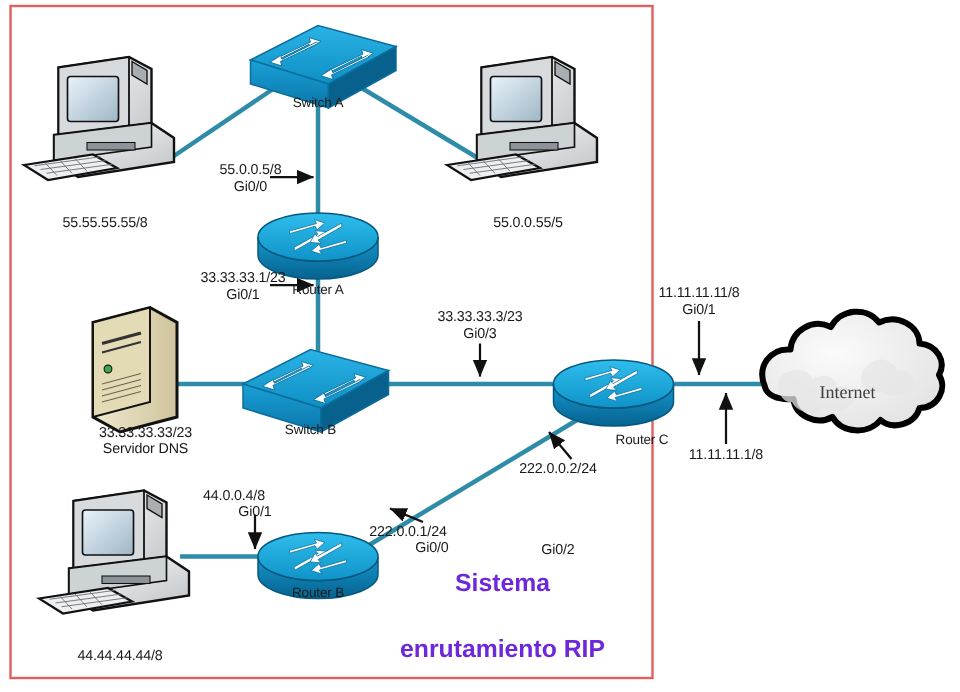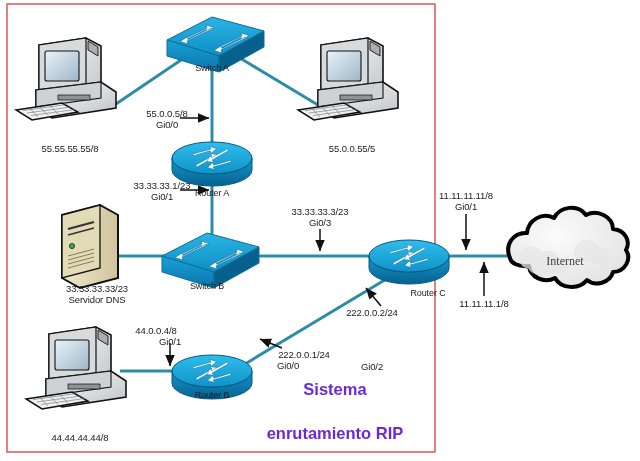--- a/index.html
+++ b/index.html
@@ -244,21 +244,21 @@
 
 <div class="lbl c" style="left:320px;top:206px;">33.33.33.3/23</div>
 <div class="lbl c" style="left:320px;top:217px;">Gi0/3</div>
 
 <div class="lbl c" style="left:466px;top:190px;">11.11.11.11/8</div>
 <div class="lbl c" style="left:466px;top:201px;">Gi0/1</div>
 
 <div class="lbl c" style="left:372px;top:307px;">222.0.0.2/24</div>
 <div class="lbl c" style="left:372px;top:318px;margin-top:43px;">Gi0/2</div>
 
-<div class="lbl c" style="left:304px;top:349px;">222.0.0.1/24</div>
+<div class="lbl c" style="left:272px;top:349px;">222.0.0.1/24</div>
 <div class="lbl c" style="left:288px;top:360px;">Gi0/0</div>
 
 <div class="lbl c" style="left:156px;top:325px;">44.0.0.4/8</div>
 <div class="lbl c" style="left:170px;top:336px;">Gi0/1</div>
 
 <div class="lbl c" style="left:484px;top:298px;">11.11.11.1/8</div>
 
 <div class="as-text" style="left:240px;top:378px;width:190px;">Sistema</div>
 <div class="as-text" style="left:240px;top:422px;width:190px;">enrutamiento RIP</div>
 

